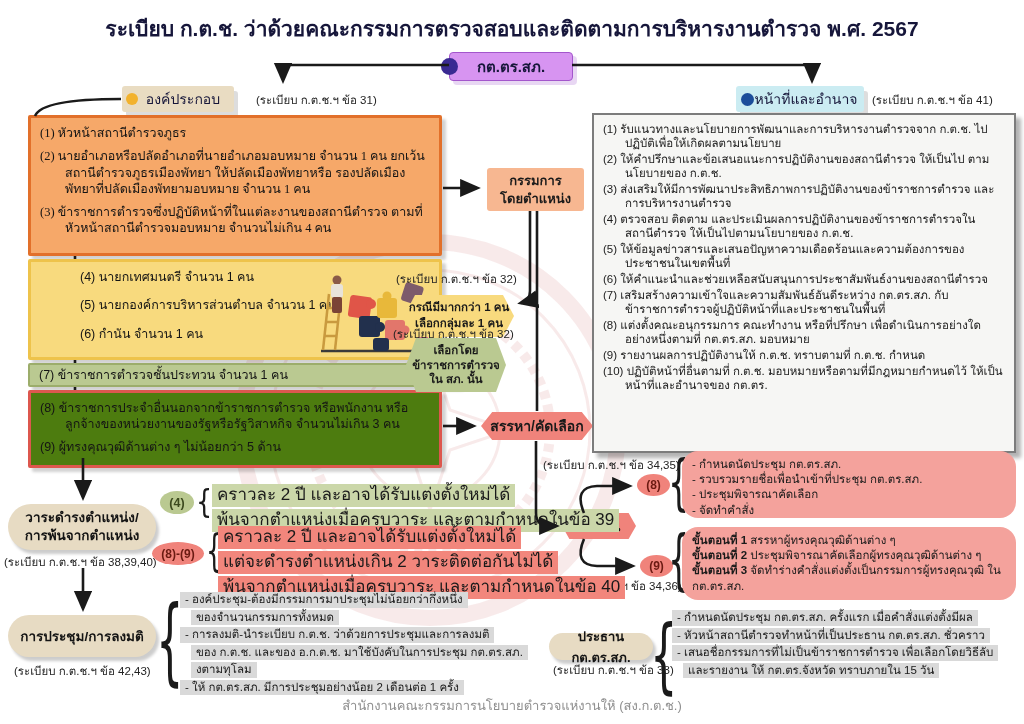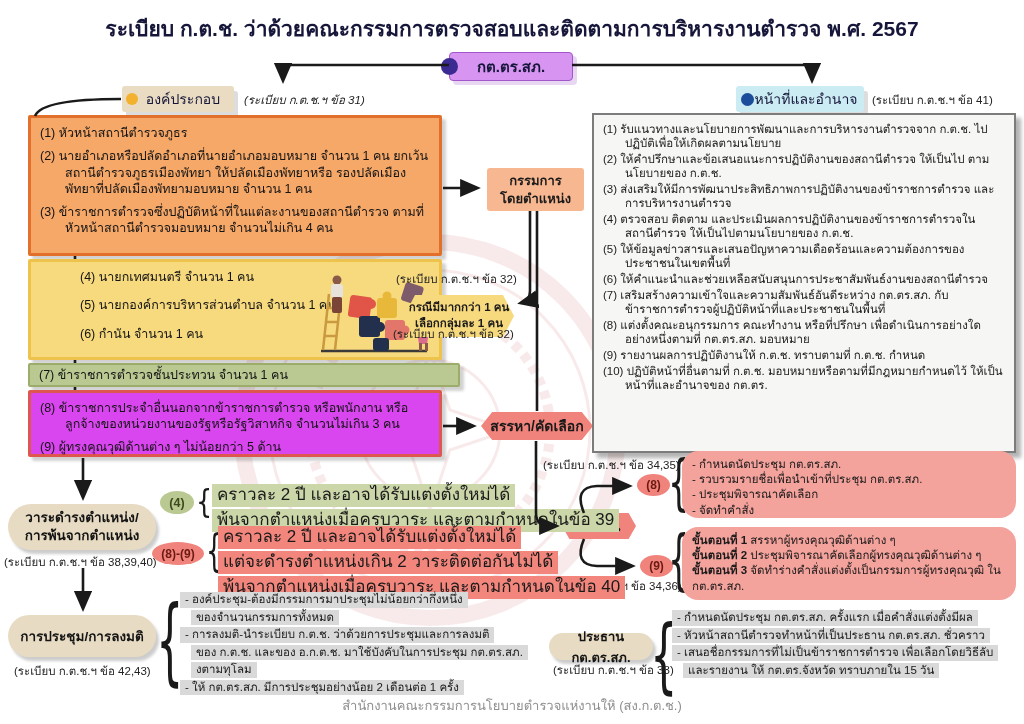--- a/index.html
+++ b/index.html
@@ -15,26 +15,26 @@
   .dot{border-radius:50%;}
   
   .hdr{border-radius:3px;font-weight:400;font-size:14px;color:#16163a;box-shadow:4px 5px 0 rgba(120,120,120,.25);}
   #hdr-comp{left:122px;top:86px;width:112px;height:26px;background:#e9dcc2;}
   #hdr-duty{left:736px;top:86px;width:128px;height:26px;background:#cbecf2;}
   .ref{font-size:11.5px;color:#222;}
   
   .stackbox{left:28px;width:414px;box-sizing:border-box;padding:7px 9px;border-radius:2px;
             box-shadow:4px 4px 3px rgba(0,0,0,.18);}
   .item{font-size:12.5px;line-height:1.3;padding-left:25px;text-indent:-25px;color:#141414;}
-  #box-orange{top:115px;height:141px;background:#f6a869;border:3px solid #e2702a;}
+  #box-orange{top:115px;height:141px;background:#f6a869;border:3px solid #e2702a;font-family:Liberation Serif, serif;}
   #box-orange .item{margin-bottom:7px;}
   #box-yellow{top:259px;height:101px;background:#f8da7e;border:3px solid #eec34b;}
   #box-yellow .item{margin-bottom:12px;width:255px;margin-left:40px;}
   #box-green{top:363px;height:24px;background:#bac991;border:2px solid #9cad6b;width:432px;padding:2px 9px;}
-  #box-red{top:390px;height:67px;background:#d946ef;border:3px solid #dd574e;}
+  #box-red{top:390px;height:78px;background:#4d7c0f;border:3px solid #dd574e;}
   #box-red .item{margin-bottom:6px;}
   
   #node-exofficio{left:487px;top:168px;width:97px;height:43px;background:#f7b791;border-radius:3px;
                   font-weight:700;font-size:13px;line-height:1.35;flex-direction:column;}
   .hex{clip-path:polygon(10% 0%,90% 0%,100% 50%,90% 100%,10% 100%,0% 50%);font-weight:700;flex-direction:column;}
   #hex-yellow{left:404px;top:295px;width:110px;height:42px;background:#f8da7e;font-size:11.5px;line-height:1.35;}
   #hex-green{left:406px;top:338px;width:100px;height:54px;background:#bac991;font-size:11.5px;line-height:1.3;}
   #hex-recruit{left:481px;top:412px;width:112px;height:28px;background:#f0837b;font-size:14px;}
   #hex-step{left:562px;top:513px;width:74px;height:26px;background:#f0837b;font-size:13px;}
   .oval{border-radius:50%;background:#f0837b;font-weight:700;font-size:12px;color:#6b1a12;}
@@ -83,21 +83,21 @@
 
   <div id="root-node" class="abs ctr">
     <span class="dot abs" style="left:-9px;top:5px;width:17px;height:17px;background:#3a2a92;"></span>
     <span>กต.ตร.สภ.</span>
   </div>
 
   <div id="hdr-comp" class="abs ctr hdr">
     <span class="dot abs" style="left:4px;top:7px;width:12px;height:12px;background:#f2b22e;"></span>
     <span style="padding-left:10px">องค์ประกอบ</span>
   </div>
-  <div class="abs ref" style="left:244px;top:91px;font-style:italic;">(ระเบียบ ก.ต.ช.ฯ ข้อ 31)</div>
+  <div class="abs ref" style="left:256px;top:91px;">(ระเบียบ ก.ต.ช.ฯ ข้อ 31)</div>
 
   <div id="hdr-duty" class="abs ctr hdr">
     <span class="dot abs" style="left:5px;top:7px;width:13px;height:13px;background:#1c4d9a;"></span>
     <span style="padding-left:12px">หน้าที่และอำนาจ</span>
   </div>
   <div class="abs ref" style="left:872px;top:91px;">(ระเบียบ ก.ต.ช.ฯ ข้อ 41)</div>
 
   <div id="box-orange" class="abs stackbox">
     <div class="item">(1) หัวหน้าสถานีตำรวจภูธร</div>
     <div class="item">(2) นายอำเภอหรือปลัดอำเภอที่นายอำเภอมอบหมาย จำนวน 1 คน ยกเว้นสถานีตำรวจภูธรเมืองพัทยา ให้ปลัดเมืองพัทยาหรือ รองปลัดเมืองพัทยาที่ปลัดเมืองพัทยามอบหมาย จำนวน 1 คน</div>
@@ -153,20 +153,25 @@
     <span>โดยตำแหน่ง</span>
   </div>
 
   <div class="abs ref" style="left:396px;top:270px;">(ระเบียบ ก.ต.ช.ฯ ข้อ 32)</div>
   <div id="hex-yellow" class="abs ctr hex">
     <span>กรณีมีมากกว่า 1 คน</span>
     <span>เลือกกลุ่มละ 1 คน</span>
   </div>
 
   <div class="abs ref" style="left:393px;top:325px;">(ระเบียบ ก.ต.ช.ฯ ข้อ 32)</div>
+  <div id="hex-green" class="abs ctr hex">
+    <span>เลือกโดย</span>
+    <span>ข้าราชการตำรวจ</span>
+    <span>ใน สภ. นั้น</span>
+  </div>
 
   <div id="hex-recruit" class="abs ctr hex">สรรหา/คัดเลือก</div>
 
   <div id="duties-box" class="abs">
     <div class="ditem">(1) รับแนวทางและนโยบายการพัฒนาและการบริหารงานตำรวจจาก ก.ต.ช. ไปปฏิบัติเพื่อให้เกิดผลตามนโยบาย</div>
     <div class="ditem">(2) ให้คำปรึกษาและข้อเสนอแนะการปฏิบัติงานของสถานีตำรวจ ให้เป็นไป ตามนโยบายของ ก.ต.ช.</div>
     <div class="ditem">(3) ส่งเสริมให้มีการพัฒนาประสิทธิภาพการปฏิบัติงานของข้าราชการตำรวจ และการบริหารงานตำรวจ</div>
     <div class="ditem">(4) ตรวจสอบ ติดตาม และประเมินผลการปฏิบัติงานของข้าราชการตำรวจใน สถานีตำรวจ ให้เป็นไปตามนโยบายของ ก.ต.ช.</div>
     <div class="ditem">(5) ให้ข้อมูลข่าวสารและเสนอปัญหาความเดือดร้อนและความต้องการของ ประชาชนในเขตพื้นที่</div>
     <div class="ditem">(6) ให้คำแนะนำและช่วยเหลือสนับสนุนการประชาสัมพันธ์งานของสถานีตำรวจ</div>

